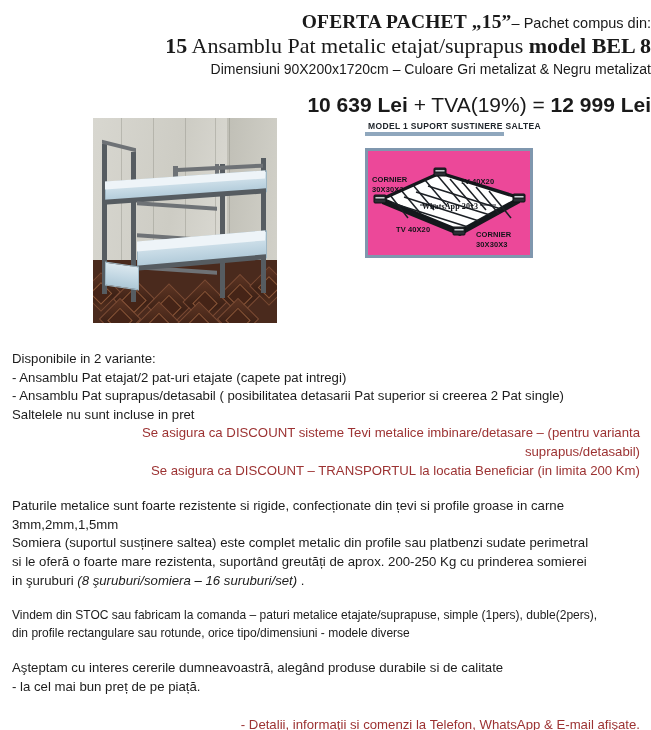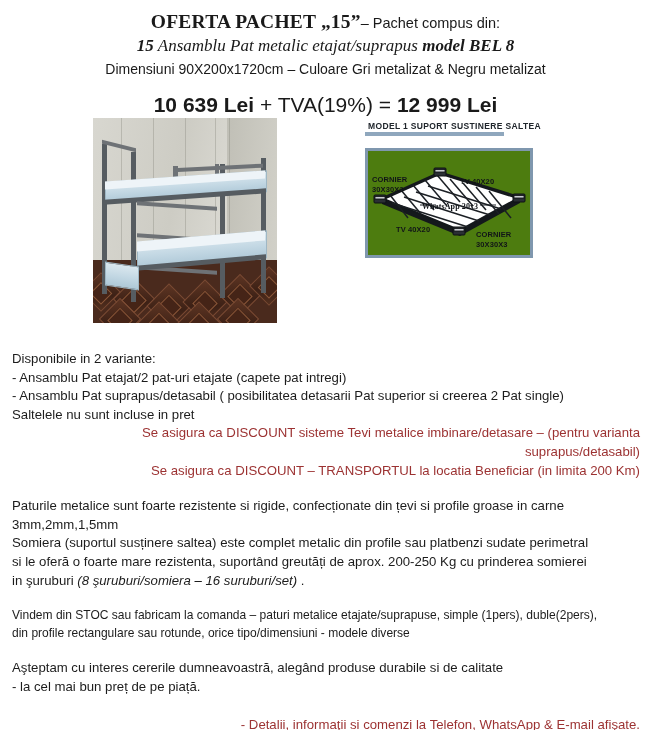--- a/index.html
+++ b/index.html
@@ -13,45 +13,44 @@
     position: relative;
     overflow: hidden;
     font-family: "Liberation Sans", sans-serif;
     color: #1a1a1a;
     -webkit-font-smoothing: antialiased;
   }
 
   
   #header {
     width: 651px;
-    text-align: center;
+    text-align: right;
     padding-top: 11px;
   }
   .hdr-line1 {
     font-size: 16.5px;
     line-height: 22px;
     white-space: nowrap;
   }
   .hdr-line1 .serif-big {
     font-family: "Liberation Serif", serif;
     font-weight: bold;
     font-size: 19.5px;
     letter-spacing: 0.2px;
   }
   .hdr-line1 .sans-sm {
     font-family: "Liberation Sans", sans-serif;
     font-weight: normal;
     font-size: 14.5px;
   }
   .hdr-line2 {
     font-family: "Liberation Serif", serif;
-    font-size: 17px;
+    font-size: 22px;
     line-height: 23px;
     white-space: nowrap;
-    font-style: italic;
   }
   .hdr-line2 .b {
     font-weight: bold;
   }
   .hdr-line3 {
     font-family: "Liberation Sans", sans-serif;
     font-size: 14px;
     line-height: 24px;
     white-space: nowrap;
   }
@@ -161,21 +160,21 @@
     height: 4px;
     background: #8fa7bd;
     margin-top: 1px;
     margin-bottom: 12px;
   }
   #diagram-box {
     position: relative;
     width: 168px;
     height: 110px;
     border: 3px solid #7f97ae;
-    background: #4d7c0f;
+    background: #ec4899;
     box-sizing: border-box;
   }
   #diagram-svg {
     position: absolute;
     left: 0; top: 0;
   }
   .dg-label {
     position: absolute;
     font-family: "Liberation Sans", sans-serif;
     font-weight: bold;

